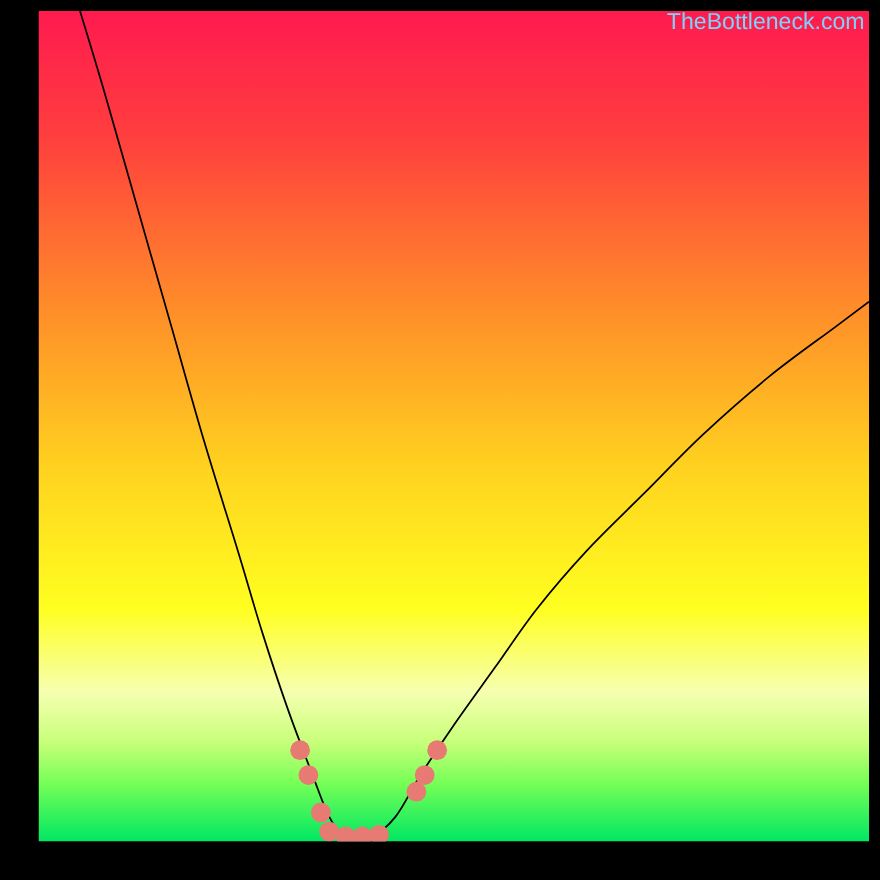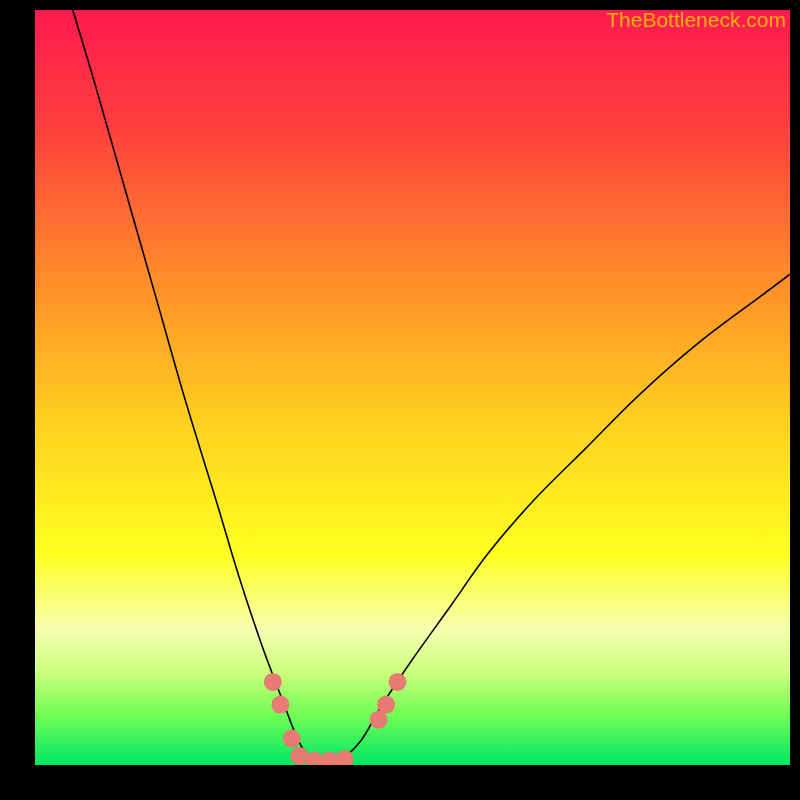--- a/index.html
+++ b/index.html
@@ -21,21 +21,21 @@
     position: absolute;
     left: 35px;
     top: 10px;
     width: 755px;
     height: 755px;
   }
   .watermark {
     position: absolute;
     top: 8px;
     right: 14px;
-    color: #eab308;
+    color: #7dd3fc;
     font-size: 21px;
     font-weight: 500;
     letter-spacing: 0px;
     z-index: 10;
   }
   svg { display: block; }
 </style>
 </head>
 <body>
 <div class="outer">

